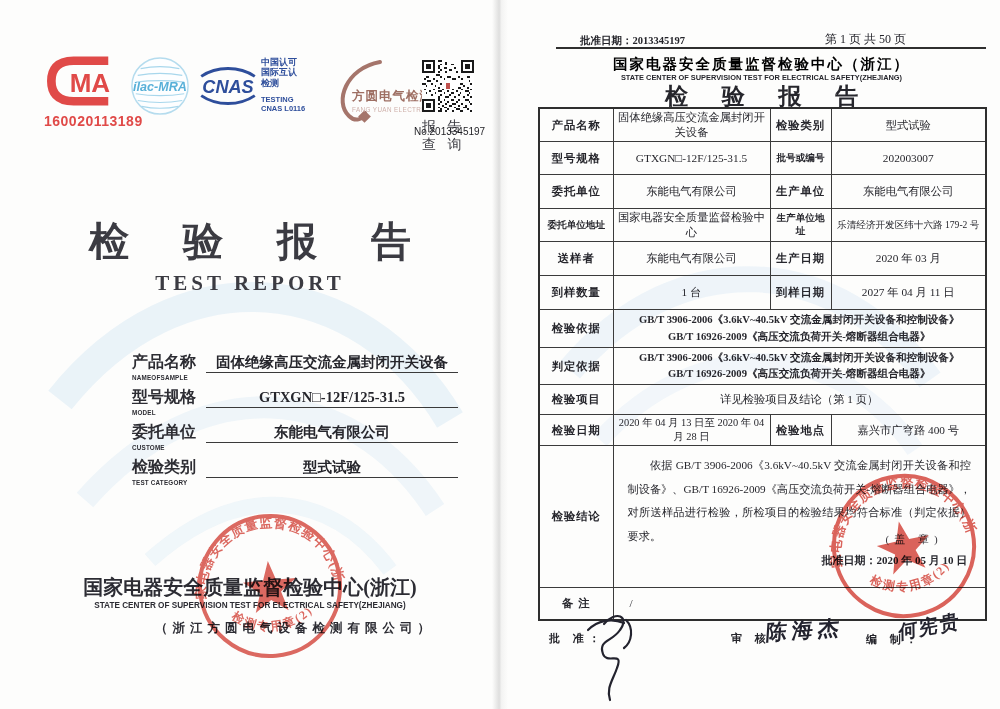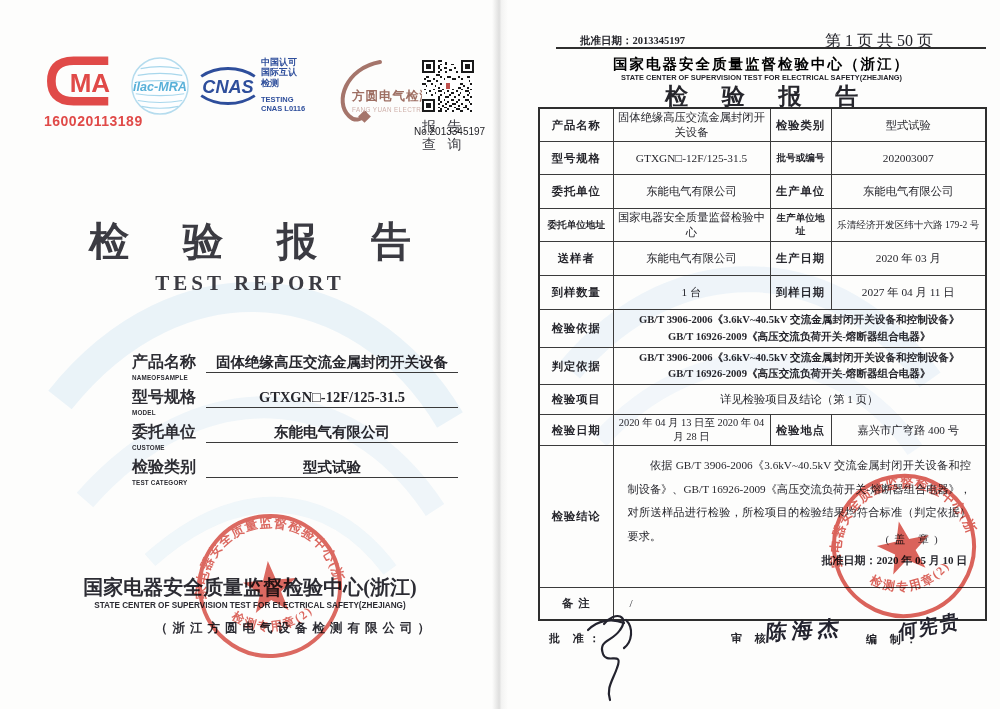--- a/index.html
+++ b/index.html
@@ -30,21 +30,21 @@
   .flabel-cn{font-size:16px;font-weight:bold;color:#2d2d33;}
   .flabel-en{font-size:6.3px;font-weight:bold;color:#2d2d33;letter-spacing:.2px;margin-top:1px;font-family:"Liberation Sans","DejaVu Sans",sans-serif;}
   .fline{position:absolute;left:74px;right:0;top:-2px;height:22px;border-bottom:1.5px solid #3a3a3a;
          text-align:center;font-weight:bold;font-size:14.5px;line-height:24px;color:#26262c;}
   .footer-cn{width:100%;text-align:center;font-size:20px;font-weight:bold;color:#2c2c33;}
   .footer-en{width:100%;text-align:center;font-size:8.2px;font-weight:bold;color:#2c2c33;font-family:"Liberation Sans","DejaVu Sans",sans-serif;}
   .footer-co{width:100%;text-align:center;font-size:12.5px;font-weight:600;letter-spacing:5px;color:#2c2c33;}
 
   
   .rep-no{font-size:10.5px;font-weight:bold;color:#25252b;}
-  .pg-no{font-size:16px;color:#25252b;text-align:right;}
+  .pg-no{font-size:12px;color:#25252b;text-align:right;}
   .rule{background:#2f2f2f;height:2px;}
   .org-cn{left:38px;width:447px;text-align:center;font-size:14.5px;font-weight:bold;letter-spacing:2px;color:#000000;}
   .org-en{left:38px;width:447px;text-align:center;font-size:7.4px;font-weight:bold;color:#26262c;font-family:"Liberation Sans","DejaVu Sans",sans-serif;}
   .r-title{left:38px;width:447px;text-align:center;font-size:23px;font-weight:bold;letter-spacing:14px;padding-left:14px;color:#26262c;box-sizing:border-box;}
   table.rep{border-collapse:collapse;table-layout:fixed;width:447px;}
   table.rep td{border:1px solid #3b3b3b;font-size:11.3px;color:#26262c;text-align:center;vertical-align:middle;padding:1px 2px;overflow:hidden;}
   table.rep{border:2px solid #2e2e2e;}
   td.lbl{font-weight:600;letter-spacing:1px;}
   td.val{font-weight:500;}
   .sm{font-size:9.6px !important;letter-spacing:0 !important;}

